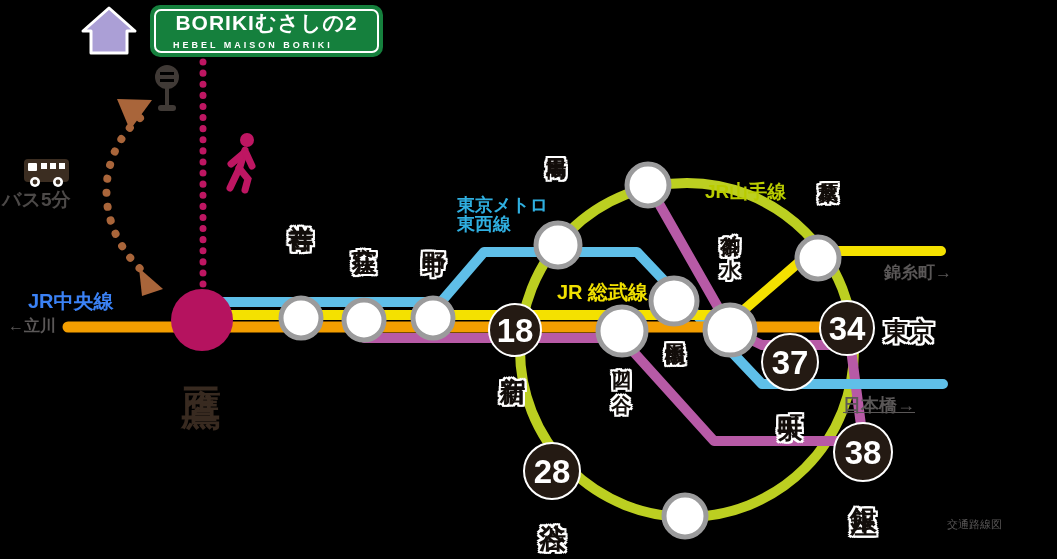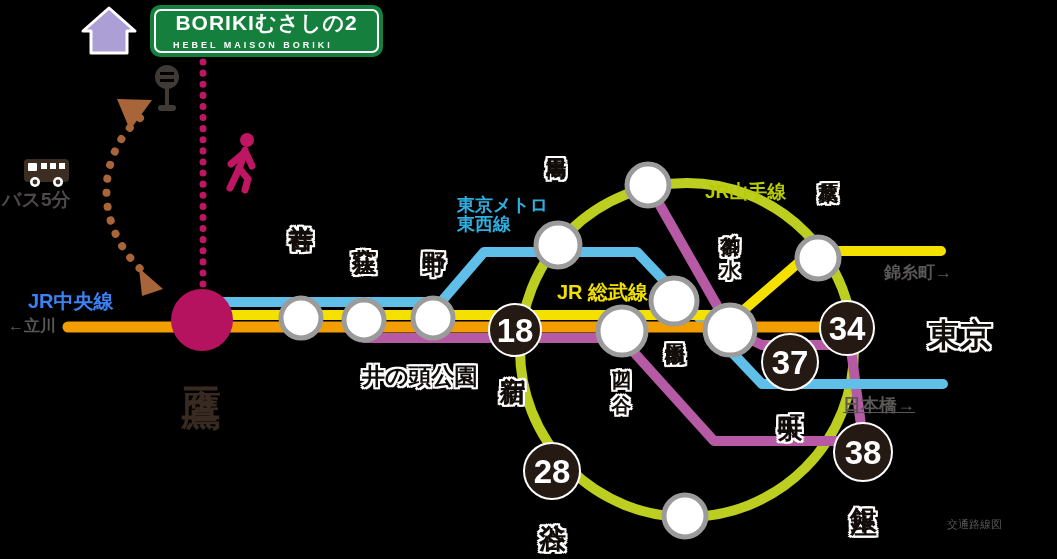--- a/index.html
+++ b/index.html
@@ -118,26 +118,25 @@
   </div>
   <div class="lbl" style="left:541px;top:282px;color:#F0E000;font-weight:bold;font-size:20px;margin-left:16px;">JR 総武線</div>
   <div class="lbl" style="left:705px;top:146px;color:#B9CC00;font-weight:bold;font-size:19px;margin-top:36px;">JR山手線</div>
   <div class="lbl muted" style="left:884px;top:264px;font-size:17px;">錦糸町→</div>
   <div class="lbl muted" style="left:843px;top:396px;font-size:18px;text-decoration:underline;">日本橋→</div>
 
   <div class="lbl v" style="left:201px;top:356px;color:#382A20;font-weight:bold;font-size:40px;">三鷹</div>
   <div class="lbl v st" style="left:301px;top:205px;font-size:25px;">吉祥寺</div>
   <div class="lbl v st" style="left:364px;top:228px;font-size:25px;">荻窪</div>
   <div class="lbl v st" style="left:434px;top:231px;font-size:25px;">中野</div>
-  <div class="lbl st" style="left:362px;top:364px;font-size:23px;">井の頭公園</div>
   <div class="lbl v st" style="left:556px;top:142px;font-size:20px;">高田馬場</div>
   <div class="lbl v st" style="left:621px;top:356px;font-size:20px;">四ツ谷</div>
   <div class="lbl v st" style="left:675px;top:327px;font-size:21px;">飯田橋</div>
   <div class="lbl v st" style="left:730px;top:221px;font-size:20px;">御茶ノ水</div>
   <div class="lbl v st" style="left:828px;top:167px;font-size:20px;">秋葉原</div>
   <div class="lbl v st" style="left:513px;top:356px;font-size:26px;">新宿</div>
-  <div class="lbl st" style="left:928px;top:318px;font-size:32px;">東京</div>
+  <div class="lbl st" style="left:884px;top:318px;font-size:25px;">東京</div>
   <div class="lbl v st" style="left:790px;top:395px;font-size:25px;">大手町</div>
   <div class="lbl v st" style="left:863px;top:486px;font-size:27px;">銀座</div>
   <div class="lbl v st" style="left:552px;top:503px;font-size:27px;">渋谷</div>
 
   <div class="lbl muted" style="left:947px;top:519px;font-size:11px;font-weight:normal;color:#595757;">交通路線図</div>
 </div>
 
 </body></html>

